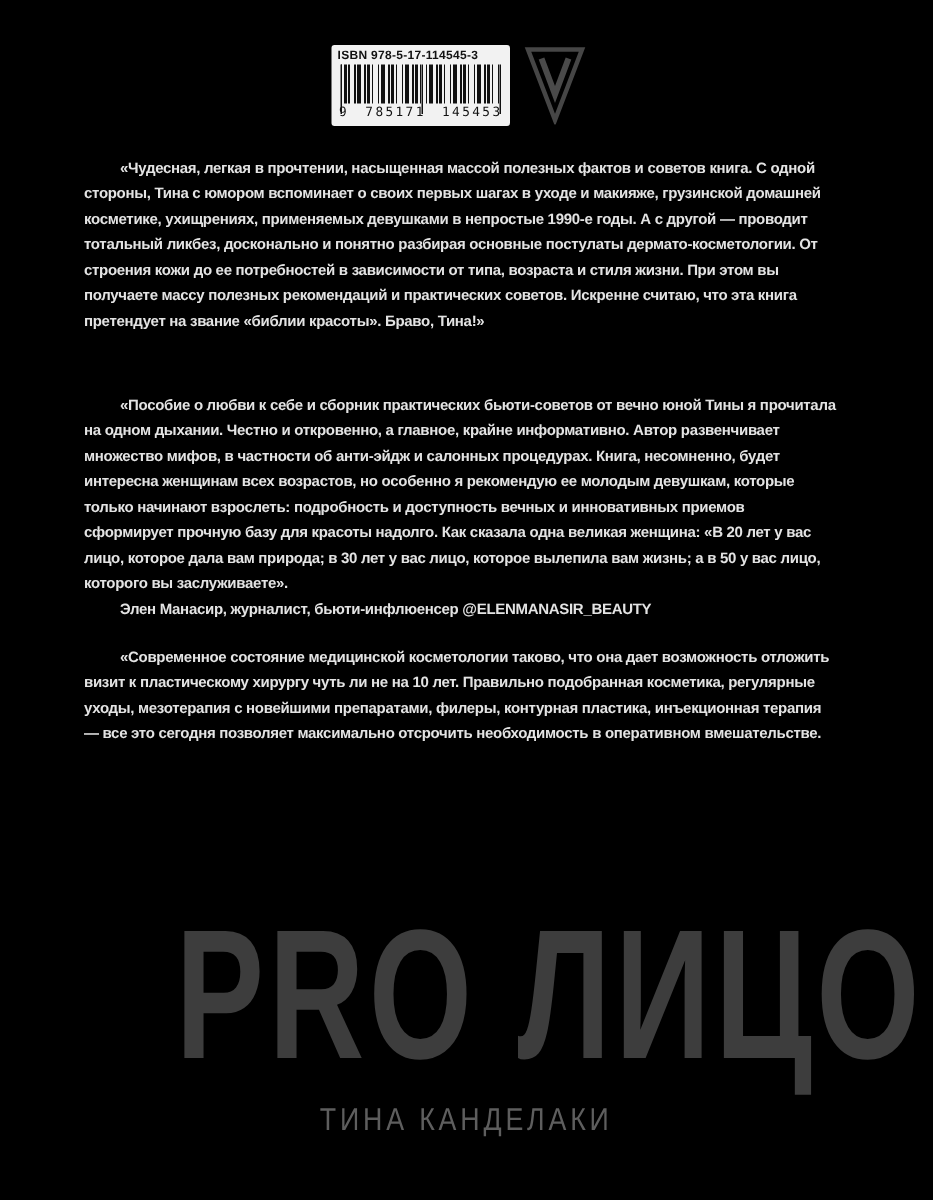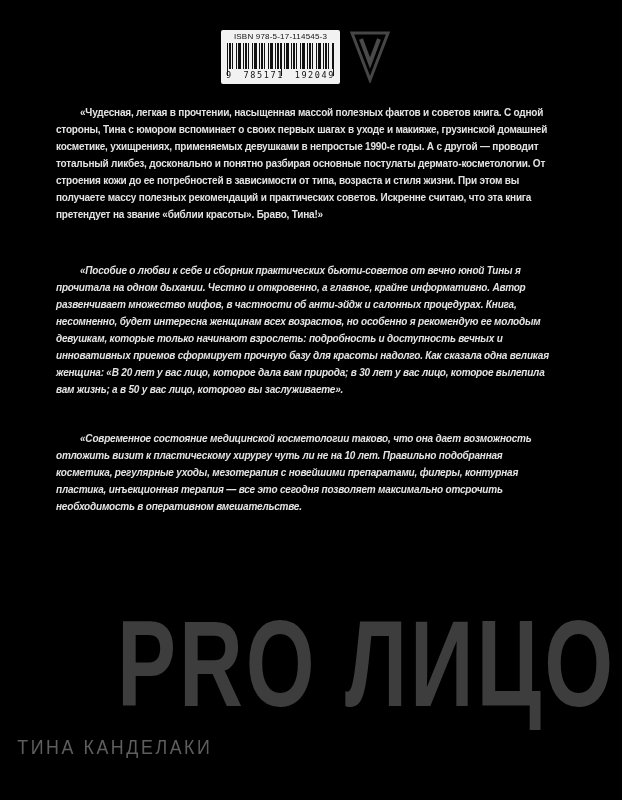--- a/index.html
+++ b/index.html
@@ -11,22 +11,22 @@
     width:622px;height:800px;background:var(--color-background);
     font-family:"Liberation Sans",sans-serif;overflow:hidden;position:relative;
   }
   
   .barcode-box{
     position:absolute;left:221px;top:30px;width:119px;height:54px;
     background:var(--color-barcode_bg);border-radius:2px;
     display:flex;flex-direction:column;align-items:stretch;padding:2px 4px;box-sizing:border-box;
   }
   .isbn-label{
-    font-size:8px;line-height:10px;text-align:center;color:var(--color-barcode_text);
-    white-space:nowrap;letter-spacing:0.2px;font-weight:400;
+    font-size:8px;line-height:10px;text-align:left;color:var(--color-barcode_text);
+    white-space:nowrap;letter-spacing:0.2px;font-weight:700;
   }
   .bars{
     position:relative;height:26px;margin:1px 2px 0 2px;
     background-image:repeating-linear-gradient(90deg,
       #111 0 1px, transparent 1px 2px,
       #111 2px 4px, transparent 4px 5px,
       #111 5px 6px, transparent 6px 9px,
       #111 9px 10px, transparent 10px 11px,
       #111 11px 14px, transparent 14px 16px);
   }
@@ -41,63 +41,64 @@
   }
   
   .logo{position:absolute;left:349px;top:31px;width:42px;height:52px;}
   
   .review{position:absolute;left:56px;width:502px;color:var(--color-body_text);}
   .review p{
     margin:0;font-size:10px;line-height:17px;font-weight:700;letter-spacing:-0.2px;
     text-indent:24px;
   }
   .review .attribution{white-space:nowrap;}
-  .r1{top:104px;} .r2{top:262px;font-style:italic;} .r3{top:430px;font-style:italic;}
+  .r1{top:104px;} .r2{top:262px;} .r3{top:430px;}
   
   .title-wrap{position:absolute;left:0;right:0;top:602px;text-align:left;padding-left:20px;}
   .book-title{
     display:inline-block;margin:0;font-size:123px;line-height:123px;font-weight:700;
     letter-spacing:4px;color:var(--color-title);white-space:nowrap;
     transform:scale(0.72,1);transform-origin:center top;
   }
-  .author-wrap{position:absolute;left:0;right:0;top:736px;text-align:left;}
+  .author-wrap{position:absolute;left:0;right:0;top:736px;text-align:center;}
   .book-author{
     display:inline-block;margin:0;font-size:21px;line-height:22px;font-weight:400;
     letter-spacing:3px;color:var(--color-author);white-space:nowrap;
     transform:scale(0.85,1);transform-origin:center top;
   }
 </style>
 </head>
 <body>
 
 <div class="barcode-box">
   <div class="isbn-label">ISBN 978-5-17-114545-3</div>
   <div class="bars">
     <div class="guard g-left"></div>
     <div class="guard g-mid"></div>
     <div class="guard g-right"></div>
   </div>
   <div class="ean-digits">
     <span>9</span>
     <span>785171</span>
-    <span>192049</span>
+    <span>145453</span>
   </div>
 </div>
 
 <svg class="logo" viewBox="0 0 42 52">
   <polygon points="3,2 39,2 21,49" fill="none" stroke="#464646" stroke-width="3"></polygon>
   <path d="M12,8 L21,32 L30,8" fill="none" stroke="#4a4a4a" stroke-width="4"></path>
 </svg>
 
 <div class="review r1">
   <p>«Чудесная, легкая в прочтении, насыщенная массой полезных фактов и советов книга. С одной стороны, Тина с юмором вспоминает о своих первых шагах в уходе и макияже, грузинской домашней косметике, ухищрениях, применяемых девушками в непростые 1990-е годы. А с другой — проводит тотальный ликбез, досконально и понятно разбирая основные постулаты дермато-косметологии. От строения кожи до ее потребностей в зависимости от типа, возраста и стиля жизни. При этом вы получаете массу полезных рекомендаций и практических советов. Искренне считаю, что эта книга претендует на звание «библии красоты». Браво, Тина!»</p>
 </div>
 
 <div class="review r2">
   <p>«Пособие о любви к себе и сборник практических бьюти-советов от вечно юной Тины я прочитала на одном дыхании. Честно и откровенно, а главное, крайне информативно. Автор развенчивает множество мифов, в частности об анти-эйдж и салонных процедурах. Книга, несомненно, будет интересна женщинам всех возрастов, но особенно я рекомендую ее молодым девушкам, которые только начинают взрослеть: подробность и доступность вечных и инновативных приемов сформирует прочную базу для красоты надолго. Как сказала одна великая женщина: «В 20 лет у вас лицо, которое дала вам природа; в 30 лет у вас лицо, которое вылепила вам жизнь; а в 50 у вас лицо, которого вы заслуживаете».</p>
+  <p class="attribution">Элен Манасир, журналист, бьюти-инфлюенсер @ELENMANASIR_BEAUTY</p>
 </div>
 
 <div class="review r3">
   <p>«Современное состояние медицинской косметологии таково, что она дает возможность отложить визит к пластическому хирургу чуть ли не на 10 лет. Правильно подобранная косметика, регулярные уходы, мезотерапия с новейшими препаратами, филеры, контурная пластика, инъекционная терапия — все это сегодня позволяет максимально отсрочить необходимость в оперативном вмешательстве.</p>
 </div>
 
 <div class="title-wrap">
   <h1 class="book-title">PRO ЛИЦО</h1>
 </div>
 <div class="author-wrap">

